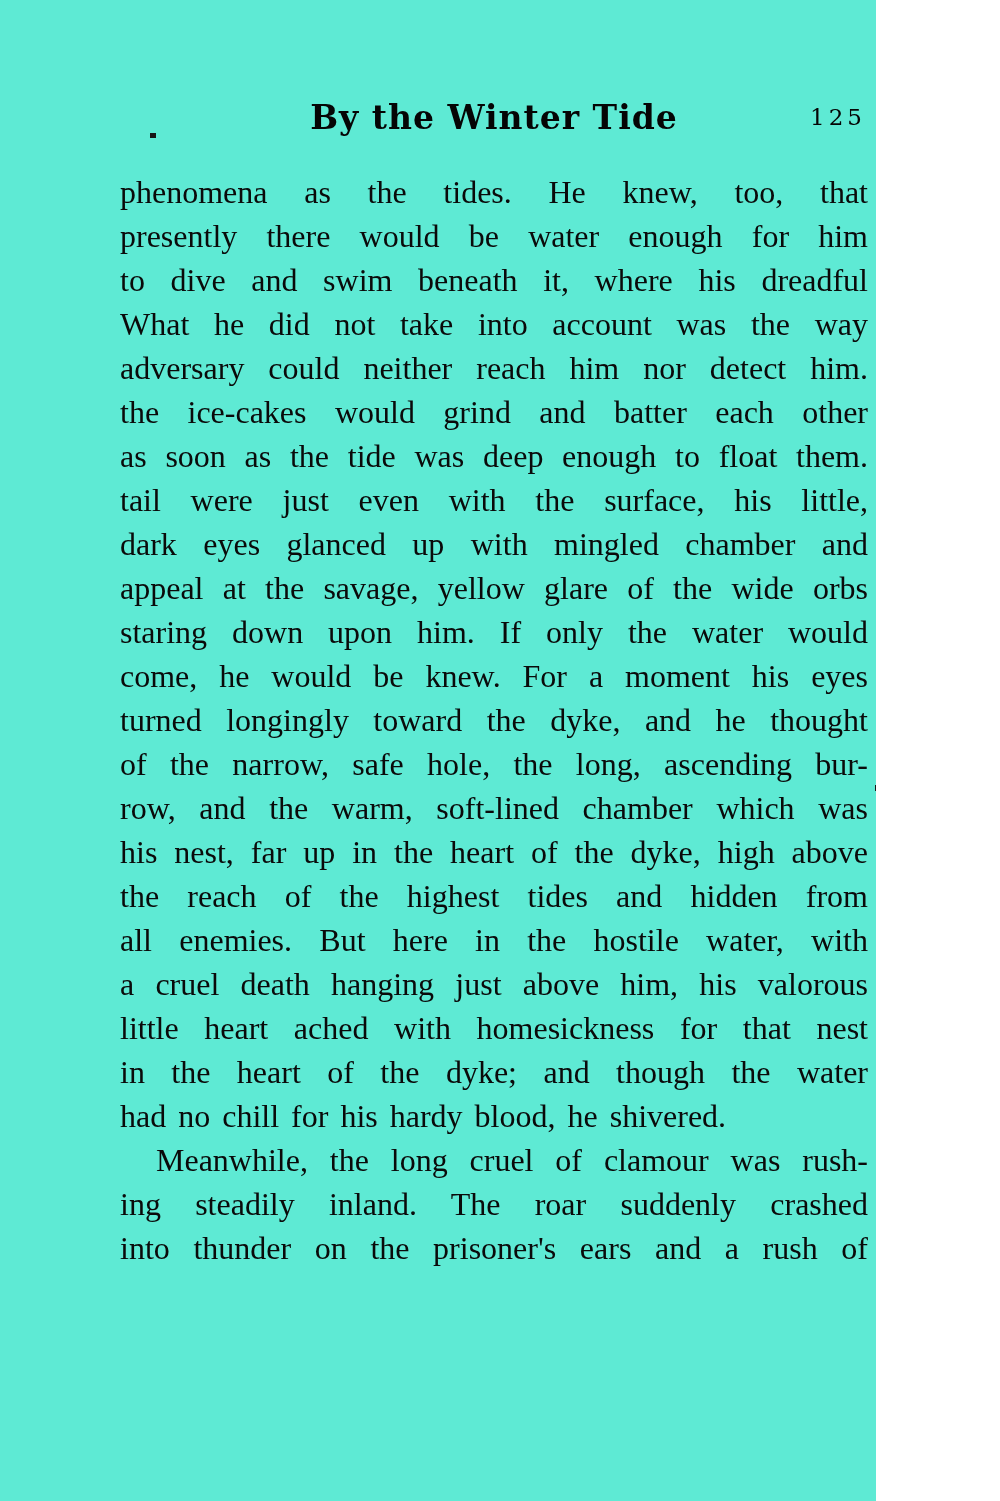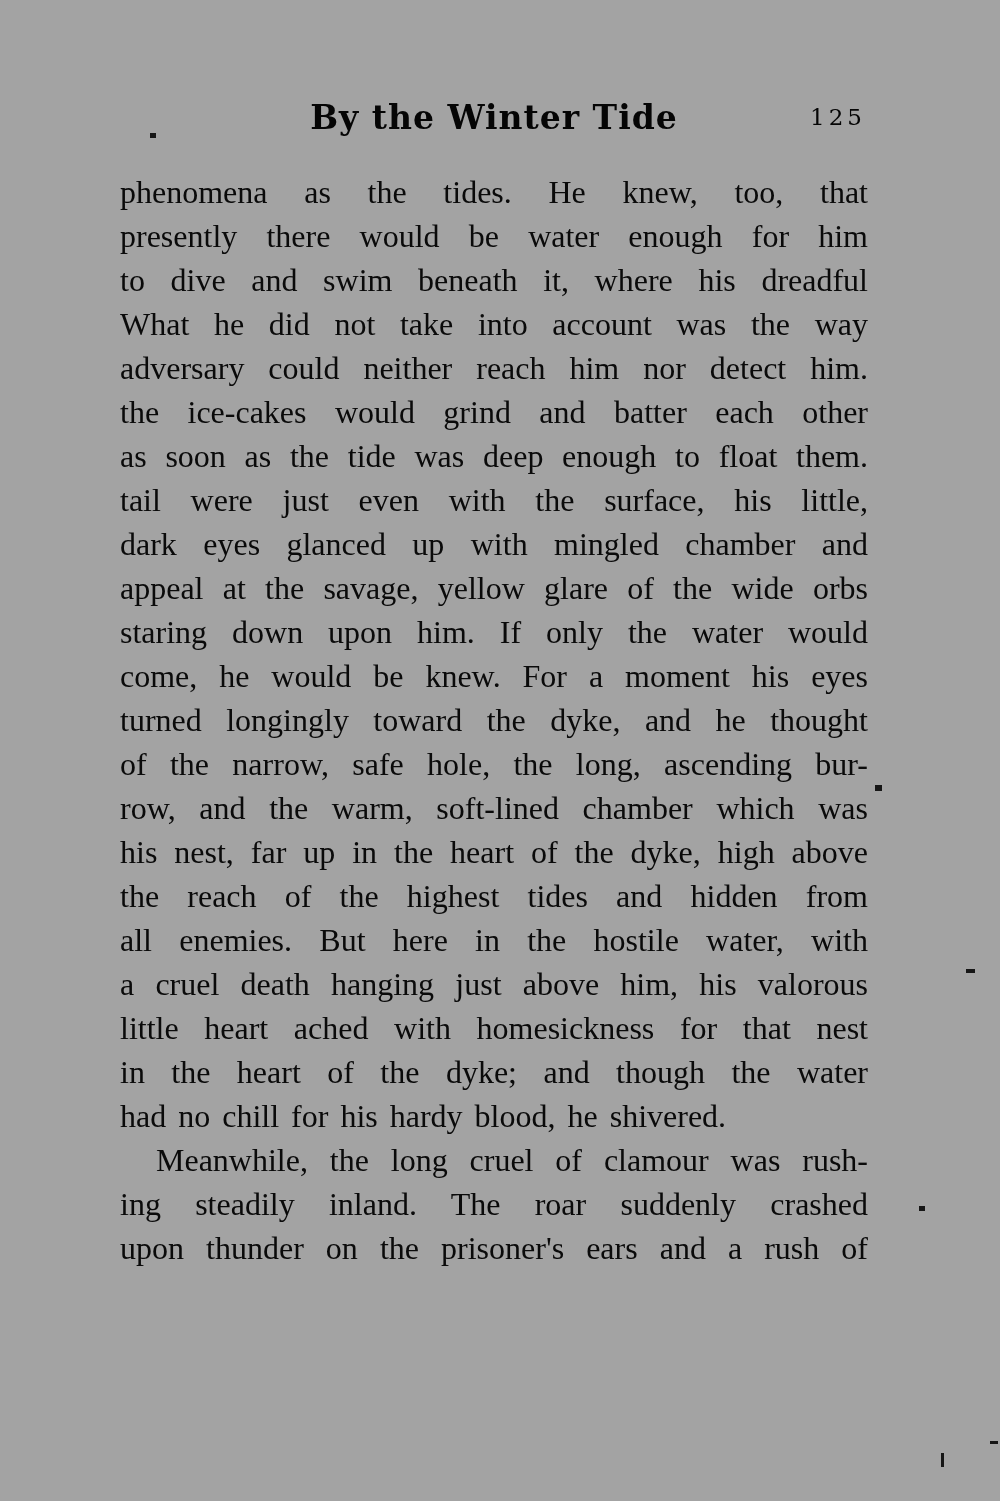--- a/index.html
+++ b/index.html
@@ -2,23 +2,23 @@
 <html><head>
 <meta charset="utf-8">
 <style>
   html, body {
     margin: 0;
     padding: 0;
     background: #ffffff;
   }
   .page {
     position: relative;
-    width: 1000px;
+    width: 876px;
     height: 1501px;
-    background: #a3a3a3;
+    background: #5eead4;
     color: #0a0a0a;
     overflow: hidden;
     font-family: "Liberation Serif", serif;
   }
   .content {
     position: absolute;
     left: 120px;
     top: 98px;
     width: 748px;
   }
@@ -113,21 +113,21 @@
       <div class="line">row, and the warm, soft-lined chamber which was</div>
       <div class="line">his nest, far up in the heart of the dyke, high above</div>
       <div class="line">the reach of the highest tides and hidden from</div>
       <div class="line">all enemies.  But here in the hostile water, with</div>
       <div class="line">a cruel death hanging just above him, his valorous</div>
       <div class="line">little heart ached with homesickness for that nest</div>
       <div class="line">in the heart of the dyke; and though the water</div>
       <div class="line para-end">had no chill for his hardy blood, he shivered.</div>
       <div class="line indent">Meanwhile, the long cruel of clamour was rush-</div>
       <div class="line">ing steadily inland.  The roar suddenly crashed</div>
-      <div class="line">upon thunder on the prisoner's ears and a rush of</div>
+      <div class="line">into thunder on the prisoner's ears and a rush of</div>
     </div>
 
   </div>
 
   <div class="speck" id="speck-1"></div>
   <div class="speck" id="speck-2"></div>
   <div class="speck" id="speck-3"></div>
   <div class="speck" id="speck-4"></div>
   <div class="speck" id="speck-5"></div>
   <div class="speck" id="speck-6"></div>

